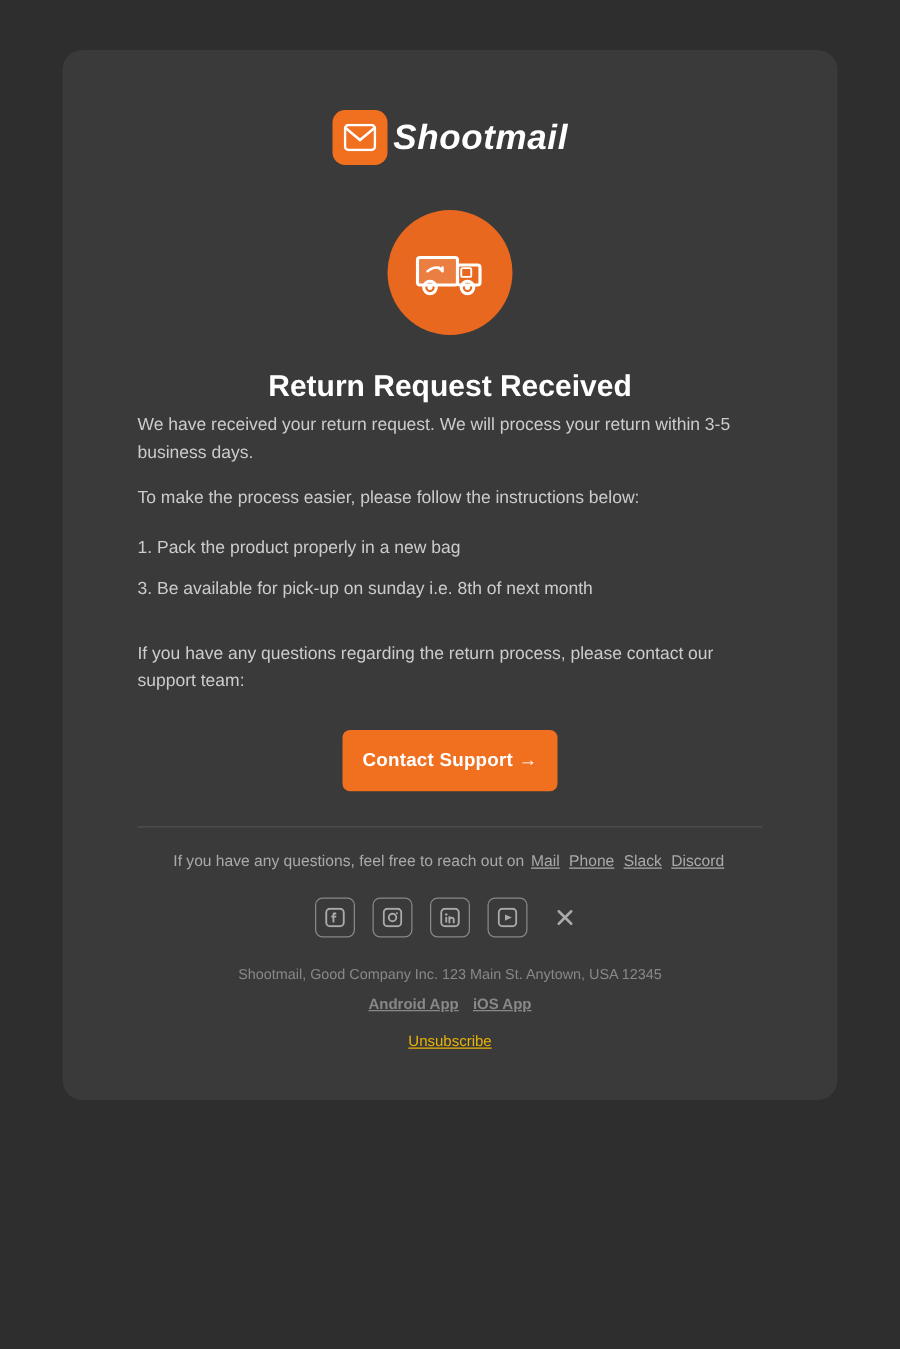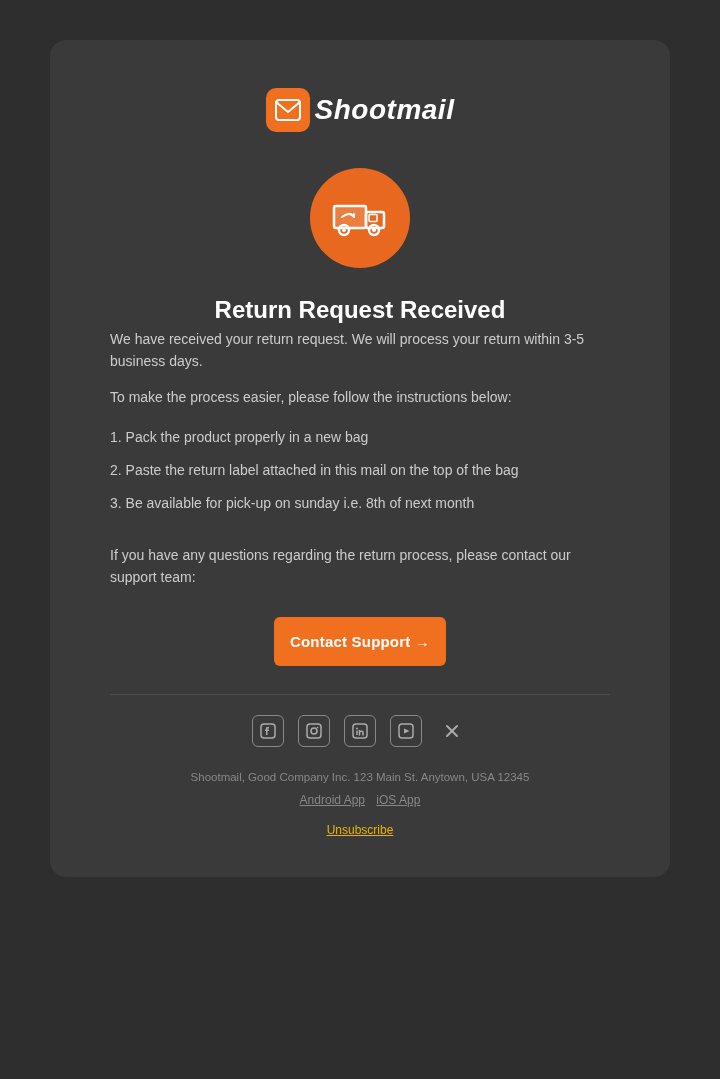--- a/index.html
+++ b/index.html
@@ -181,20 +181,21 @@
       text-align: center;
       font-size: 12px;
       color: #888888;
       margin-bottom: 16px;
     }
 
     .footer-apps a {
       color: #888888;
       text-decoration: underline;
       margin: 0 4px;
+      font-weight: bold;
     }
 
     .footer-unsub {
       text-align: center;
       font-size: 12px;
       color: #888888;
     }
 
     .footer-unsub a {
       color: #eab308;
@@ -244,32 +245,38 @@
   </div>
 
   <h1 class="main-heading">Return Request Received</h1>
 
   <p class="body-text">We have received your return request. We will process your return within 3-5 business days.</p>
 
   <p class="instructions-intro">To make the process easier, please follow the instructions below:</p>
 
   <ul class="steps-list">
     <li>1. Pack the product properly in a new bag</li>
-    <li>2. Paste the return label attached in this mail on the top of the bag</li>
     <li>3. Be available for pick-up on sunday i.e. 8th of next month</li>
   </ul>
 
   <p class="support-text">If you have any questions regarding the return process, please contact our support team:</p>
 
   <div class="cta-wrap">
     <button class="cta-button">Contact Support →</button>
   </div>
 
   <hr class="divider">
 
+  <div class="reach-out">
+    <span>If you have any questions, feel free to reach out on</span>
+    <a href="#">Mail</a>
+    <a href="#">Phone</a>
+    <a href="#">Slack</a>
+    <a href="#">Discord</a>
+  </div>
 
   <div class="social-row">
     <div class="social-icon">
       <svg width="16" height="16" viewBox="0 0 16 16" fill="none">
         <rect x="1" y="1" width="14" height="14" rx="3" stroke="#aaaaaa" stroke-width="1.5"></rect>
         <path d="M9 8H7.5V12H6V8H5V6.5H6V5.5C6 4.4 6.7 4 7.5 4H9V5.5H8C7.7 5.5 7.5 5.6 7.5 6V6.5H9L9 8Z" fill="#aaaaaa"></path>
       </svg>
     </div>
     <div class="social-icon">
       <svg width="16" height="16" viewBox="0 0 16 16" fill="none">

